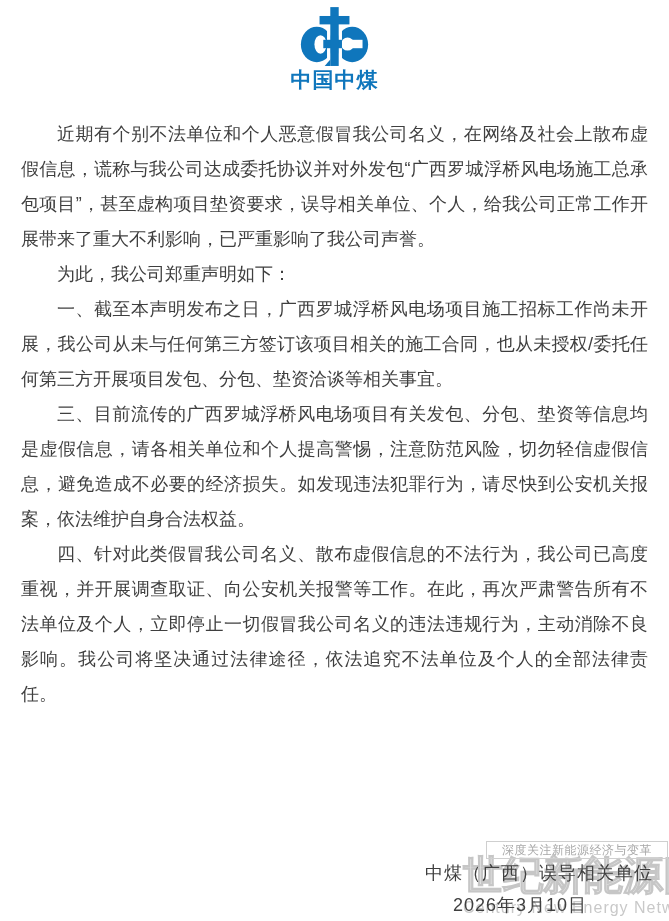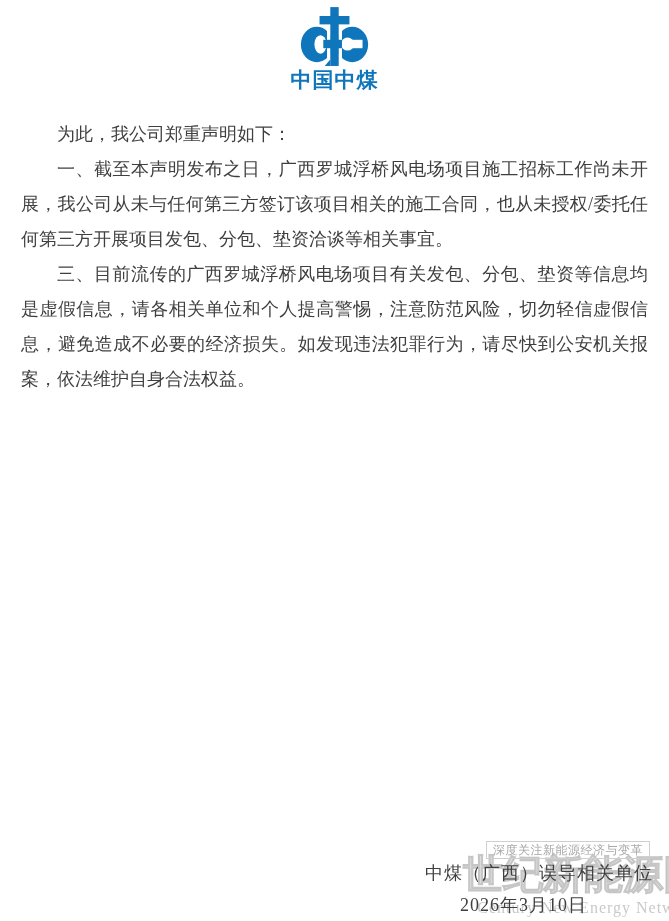--- a/index.html
+++ b/index.html
@@ -2,21 +2,21 @@
 <html><head>
 <meta charset="utf-8">
 <style>
   html, body { margin: 0; padding: 0; background: #ffffff; }
   .page {
     position: relative;
     width: 669px;
     height: 921px;
     background: #ffffff;
     overflow: hidden;
-    font-family: Liberation Serif, serif;
+    font-family: Liberation Sans, sans-serif;
   }
 
   
   .logo-block {
     position: absolute;
     top: 7px;
     left: 0;
     right: 0;
     text-align: center;
     z-index: 2;
@@ -80,21 +80,21 @@
   
   .tagline {
     position: absolute;
     top: 841px;
     left: 486px;
     font-size: 12px;
     line-height: 14px;
     letter-spacing: 0.5px;
     color: #a8a8a8;
     border: 1px solid #cfcfcf;
-    padding: 1px 6px;
+    padding: 1px 15px;
     z-index: 1;
     white-space: nowrap;
   }
   .company {
     position: absolute;
     top: 861px;
     right: 16px;
     font-size: 18px;
     color: #3f3f3f;
     letter-spacing: 1px;
@@ -136,23 +136,25 @@
       <rect x="33.5" y="0" width="9" height="63" fill="#0f76bc"></rect>
 
       <rect x="22" y="9.5" width="32" height="9" fill="#0f76bc"></rect>
 
       <path d="M33.5 56 L27.5 63 L33.5 63 Z" fill="#0f76bc"></path>
     </svg>
     <div class="logo-brand">中国中煤</div>
   </header>
 
   <main class="content">
+    <p>近期有个别不法单位和个人恶意假冒我公司名义，在网络及社会上散布虚假信息，谎称与我公司达成委托协议并对外发包“广西罗城浮桥风电场施工总承包项目”，甚至虚构项目垫资要求，误导相关单位、个人，给我公司正常工作开展带来了重大不利影响，已严重影响了我公司声誉。</p>
     <p>为此，我公司郑重声明如下：</p>
     <p>一、截至本声明发布之日，广西罗城浮桥风电场项目施工招标工作尚未开展，我公司从未与任何第三方签订该项目相关的施工合同，也从未授权/委托任何第三方开展项目发包、分包、垫资洽谈等相关事宜。</p>
     <p>三、目前流传的广西罗城浮桥风电场项目有关发包、分包、垫资等信息均是虚假信息，请各相关单位和个人提高警惕，注意防范风险，切勿轻信虚假信息，避免造成不必要的经济损失。如发现违法犯罪行为，请尽快到公安机关报案，依法维护自身合法权益。</p>
+    <p>四、针对此类假冒我公司名义、散布虚假信息的不法行为，我公司已高度重视，并开展调查取证、向公安机关报警等工作。在此，再次严肃警告所有不法单位及个人，立即停止一切假冒我公司名义的违法违规行为，主动消除不良影响。我公司将坚决通过法律途径，依法追究不法单位及个人的全部法律责任。</p>
   </main>
 
   <div class="watermark">
     <div class="wm-large">世纪新能源网</div>
     <div class="wm-en">Century New Energy Network</div>
   </div>
 
   <div class="tagline">深度关注新能源经济与变革</div>
   <div class="company">中煤（广西）误导相关单位</div>
   <div class="date">2026年3月10日</div>

